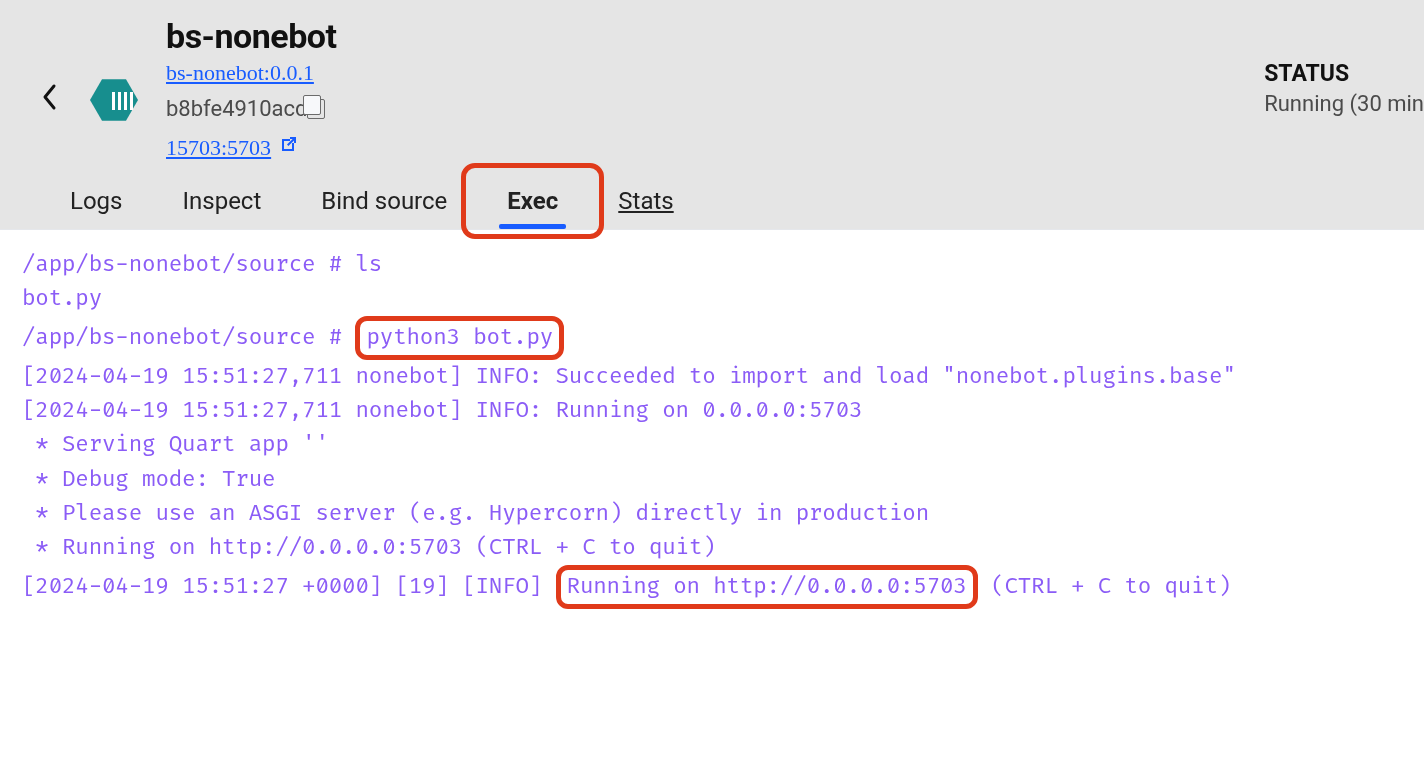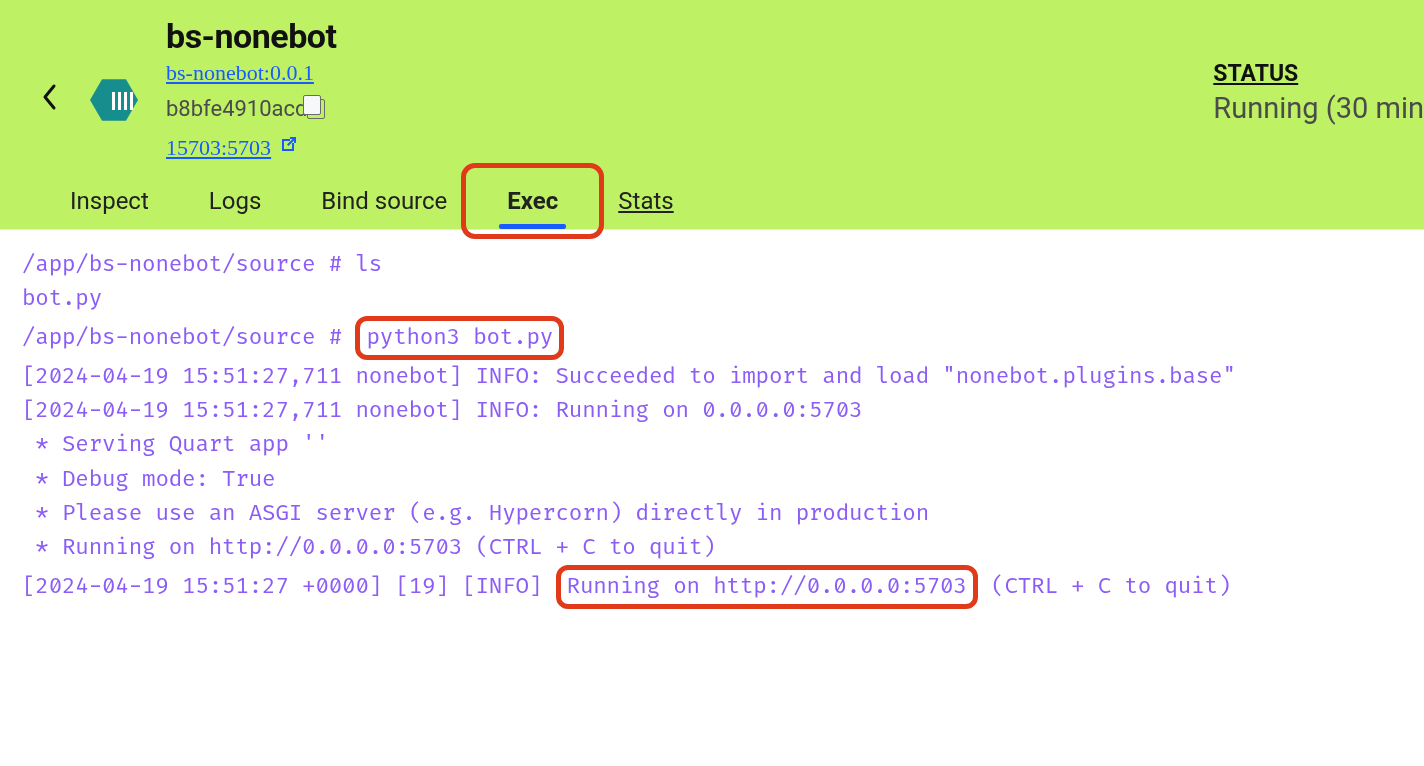--- a/index.html
+++ b/index.html
@@ -1,36 +1,36 @@
 <!DOCTYPE html>
 <html><head>
 <meta charset="utf-8">
 <style>
   * { box-sizing: border-box; margin: 0; padding: 0; }
   html, body { width: 1424px; height: 766px; font-family: -apple-system, BlinkMacSystemFont, "Segoe UI", Roboto, Helvetica, Arial, sans-serif; background: #ffffff; overflow: hidden; }
-  .header { background: #bef264; padding: 16px 0 0 0; border-bottom: 1px solid #e5e7eb; }
+  .header { background: #e5e5e5; padding: 16px 0 0 0; border-bottom: 1px solid #e5e7eb; }
   .header-inner { display: flex; align-items: flex-start; padding: 0 0 12px 40px; position: relative; }
   .back-btn { font-size: 28px; color: #111; margin-top: 66px; margin-right: 30px; cursor: pointer; }
   .container-logo { width: 48px; height: 48px; margin-top: 60px; margin-right: 28px; position: relative; }
   .hex { width: 48px; height: 48px; position: relative; }
   .hex::before { content: ""; position: absolute; inset: 0; background: #178e8e; clip-path: polygon(25% 6.7%, 75% 6.7%, 100% 50%, 75% 93.3%, 25% 93.3%, 0% 50%); }
   .bars { position: absolute; top: 16px; left: 22px; display: flex; gap: 3px; }
   .bars span { width: 3px; height: 18px; background: #fff; display: block; }
   .title-block { display: flex; flex-direction: column; gap: 4px; }
   .title { font-size: 34px; font-weight: 700; color: #111; letter-spacing: -0.5px; }
   .link { color: #185cff; text-decoration: underline; font-size: 22px; font-weight: 400; font-family: Liberation Serif, serif; }
   .hash-row { display: flex; align-items: center; gap: 0; margin-top: 6px; }
   .hash { font-size: 22px; color: #4b4b4b; }
   .copy-icon { width: 18px; height: 20px; border: 1.6px solid #6b6b6b; border-radius: 2px; position: relative; cursor: pointer; }
   .copy-icon::before { content: ""; position: absolute; top: -5px; left: -5px; width: 16px; height: 18px; border: 1.6px solid #6b6b6b; border-radius: 2px; background: #f7f8fa; }
   .port-row { display: flex; align-items: flex-start; gap: 8px; margin-top: 10px; }
   .ext-icon { color: #185cff; font-size: 20px; }
   .status-block { position: absolute; right: 0; top: 44px; }
-  .status-label { font-size: 23px; font-weight: 700; color: #111; text-decoration: underline; }
-  .status-value { font-size: 29px; color: #4b4b4b; margin-top: 4px; }
+  .status-label { font-size: 23px; font-weight: 700; color: #111; }
+  .status-value { font-size: 22px; color: #4b4b4b; margin-top: 4px; }
   .tabs { display: flex; gap: 0; padding-left: 40px; }
   .tab { font-size: 24px; color: #222; padding: 14px 30px 14px 30px; cursor: pointer; position: relative; }
   .tab.active { font-weight: 700; }
   .tab.active::after { content: ""; position: absolute; left: 22px; right: 22px; bottom: 0; height: 5px; background: #185cff; border-radius: 2px; }
   .terminal { font-family: "Fira Code", "SFMono-Regular", Menlo, Consolas, "Liberation Mono", monospace; font-size: 22px; line-height: 1.55; color: #8b5cf6; padding: 18px 0 0 22px; white-space: pre; letter-spacing: -0.2px; }
   .highlight-box { border: 5px solid #e03a1a; border-radius: 12px; padding: 0 6px; display: inline-block; }
   .hb-tab { position: absolute; border: 5px solid #e03a1a; border-radius: 14px; top: -10px; bottom: -10px;}
 </style>
 </head>
 <body>
@@ -66,22 +66,22 @@
             </svg>
         </span>
       </div>
     </div>
     <div class="status-block">
       <div class="status-label">STATUS</div>
       <div class="status-value">Running (30 min</div>
     </div>
   </div>
   <div class="tabs" id="tabs">
+      <div class="tab" style="position: relative;">Logs</div>
       <div class="tab" style="position: relative;">Inspect</div>
-      <div class="tab" style="position: relative;">Logs</div>
       <div class="tab" style="position: relative;">Bind source</div>
       <div class="tab active" style="position: relative; text-align: center;">Exec<div class="hb-tab" style="left: -16px; right: -16px;"></div></div>
       <div class="tab" style="position: relative; text-decoration: underline;">Stats</div>
     </div>
 </div>
 
 <div class="terminal"><span><span>/app/bs-nonebot/source # </span><span>ls</span></span>
 <span>bot.py</span>
 <span><span>/app/bs-nonebot/source # </span><span class="highlight-box">python3 bot.py</span></span>
 <span>[2024-04-19 15:51:27,711 nonebot] INFO: Succeeded to import and load "nonebot.plugins.base"</span>

